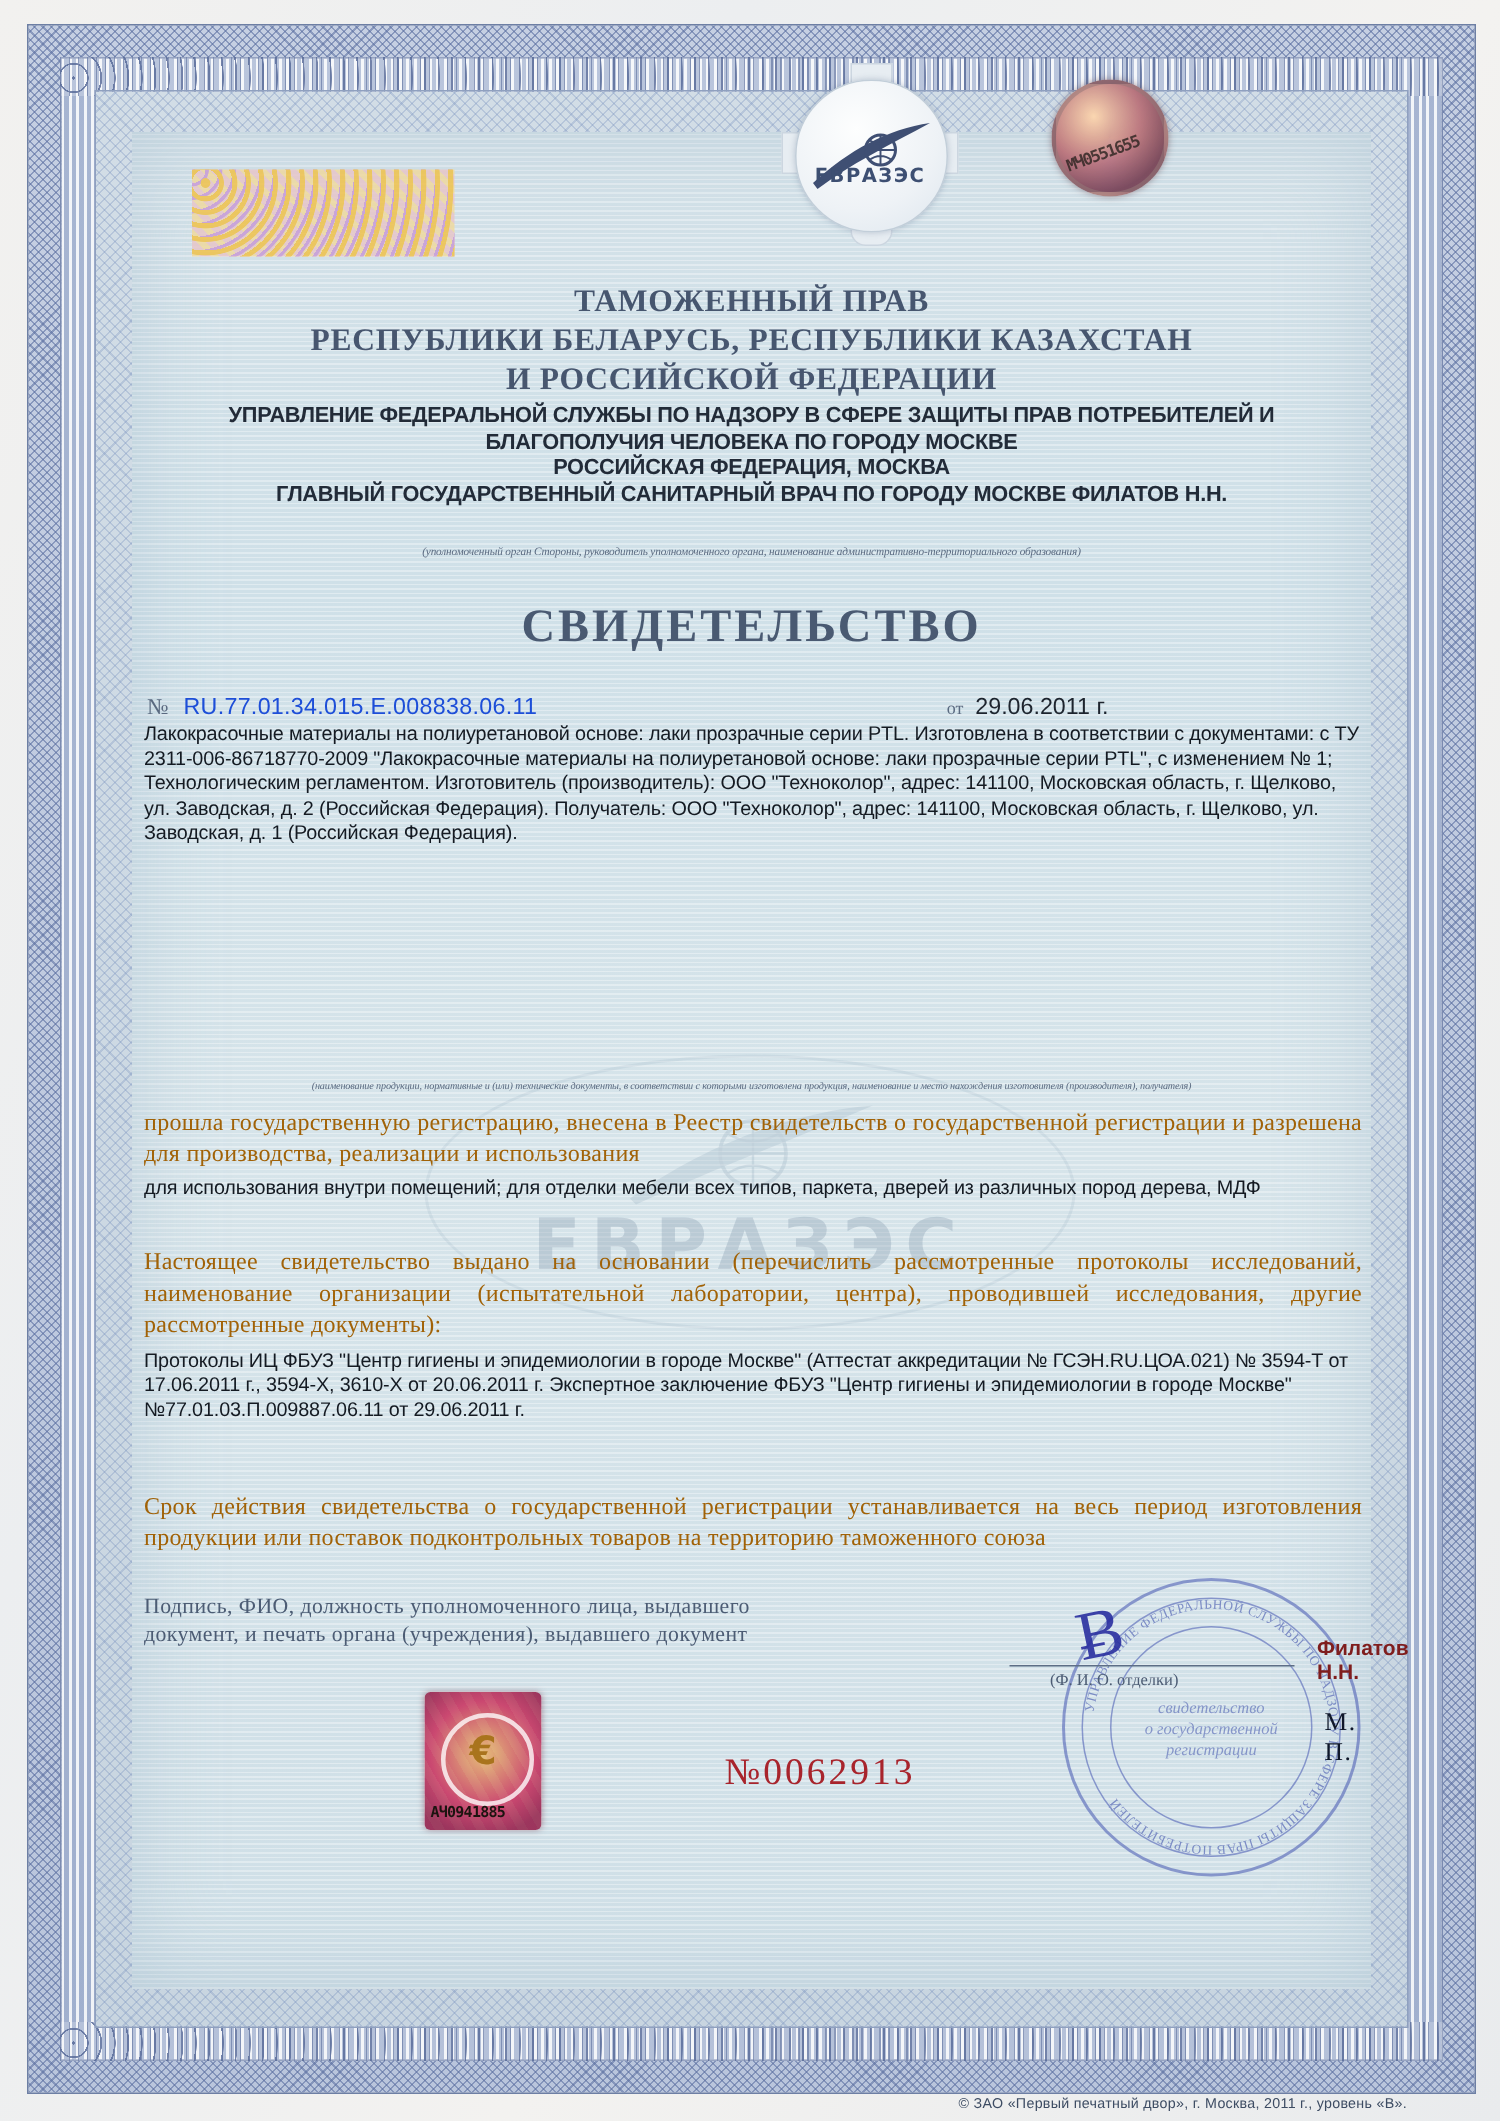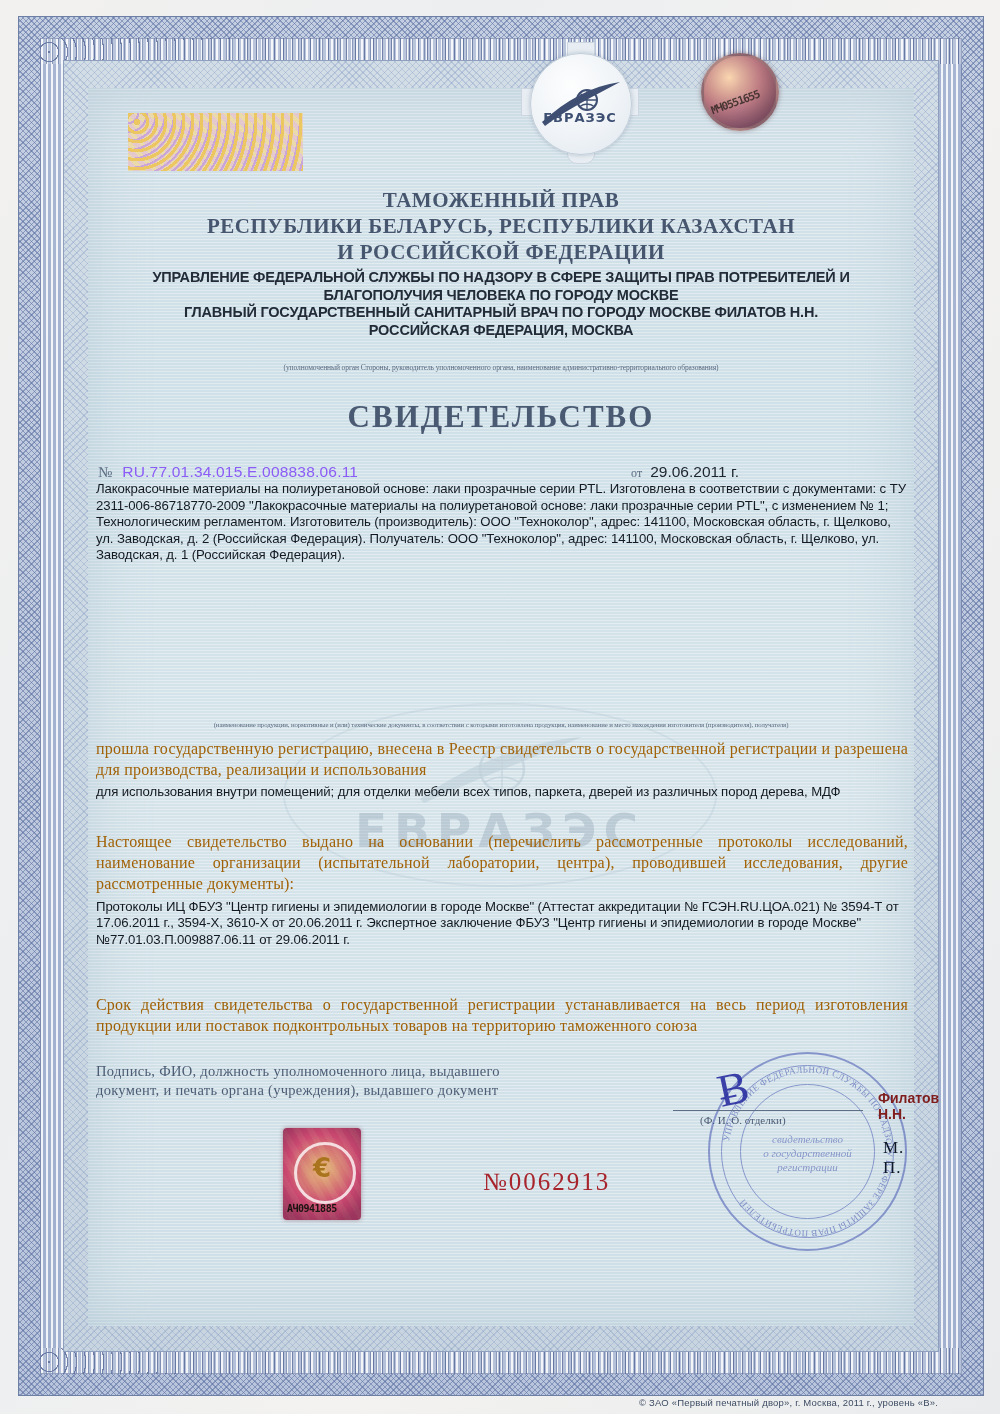--- a/index.html
+++ b/index.html
@@ -146,21 +146,21 @@
 
   .org{
     margin-top:4px;text-align:center;color:#222b38;
     font-size:14.5px;line-height:17.5px;font-weight:bold;
     font-family:"Liberation Sans", sans-serif;
     letter-spacing:-.2px;
   }
 
   .caption{
     text-align:center;color:#5a6a80;font-size:7.5px;line-height:10px;
-    font-family:"Liberation Serif", serif;
+    font-family:"Liberation Serif", serif;font-style:italic;
     margin-top:24px;letter-spacing:-.1px;
   }
   .caption.wide{text-align:center;font-size:6.8px;margin-top:6px;}
 
   .cert-title{
     text-align:center;margin-top:26px;
     font-family:"Liberation Serif", serif;font-weight:bold;
     font-size:31px;letter-spacing:2px;color:#4a5a72;
   }
   .cert-sub{
@@ -169,21 +169,21 @@
     font-size:20px;letter-spacing:1px;color:#4a5a72;
   }
 
   .numrow{
     display:flex;align-items:baseline;margin-top:28px;padding-left:10px;
   }
   .numrow .lbl{
     font-family:"Liberation Serif", serif;font-size:15px;color:#5a6a80;
   }
   .numrow .val{
-    font-size:15.5px;color:#8b5cf6;margin-left:10px;letter-spacing:.2px;
+    font-size:15.5px;color:#1d4ed8;margin-left:10px;letter-spacing:.2px;
   }
   .numrow .spacer{flex:1;}
   .numrow .datelbl{
     font-family:"Liberation Serif", serif;font-size:12px;color:#5a6a80;margin-right:8px;
   }
   .numrow .dateval{font-size:15.5px;color:#1d242e;}
   .numrow .tail{width:175px;}
 
   .sec-head{
     font-family:"Liberation Serif", serif;font-size:16px;color:#4c5c74;
@@ -333,22 +333,22 @@
 
     <h1 class="ts">
       <div class="ts-l1">ТАМОЖЕННЫЙ ПРАВ</div>
       <div class="ts-l2">РЕСПУБЛИКИ БЕЛАРУСЬ, РЕСПУБЛИКИ КАЗАХСТАН</div>
       <div class="ts-l3">И РОССИЙСКОЙ ФЕДЕРАЦИИ</div>
     </h1>
 
     <div class="org">
       <div>УПРАВЛЕНИЕ ФЕДЕРАЛЬНОЙ СЛУЖБЫ ПО НАДЗОРУ В СФЕРЕ ЗАЩИТЫ ПРАВ ПОТРЕБИТЕЛЕЙ И</div>
       <div>БЛАГОПОЛУЧИЯ ЧЕЛОВЕКА ПО ГОРОДУ МОСКВЕ</div>
+      <div>РОССИЙСКАЯ ФЕДЕРАЦИЯ, МОСКВА</div>
       <div>ГЛАВНЫЙ ГОСУДАРСТВЕННЫЙ САНИТАРНЫЙ ВРАЧ ПО ГОРОДУ МОСКВЕ ФИЛАТОВ Н.Н.</div>
-      <div>РОССИЙСКАЯ ФЕДЕРАЦИЯ, МОСКВА</div>
     </div>
 
     <div class="caption">(уполномоченный орган Стороны, руководитель уполномоченного органа, наименование административно-территориального образования)</div>
 
     <div class="cert-title">СВИДЕТЕЛЬСТВО</div>
 
     <div class="numrow">
       <span class="lbl">№</span>
       <span class="val">RU.77.01.34.015.Е.008838.06.11</span>
       <span class="spacer"></span>

